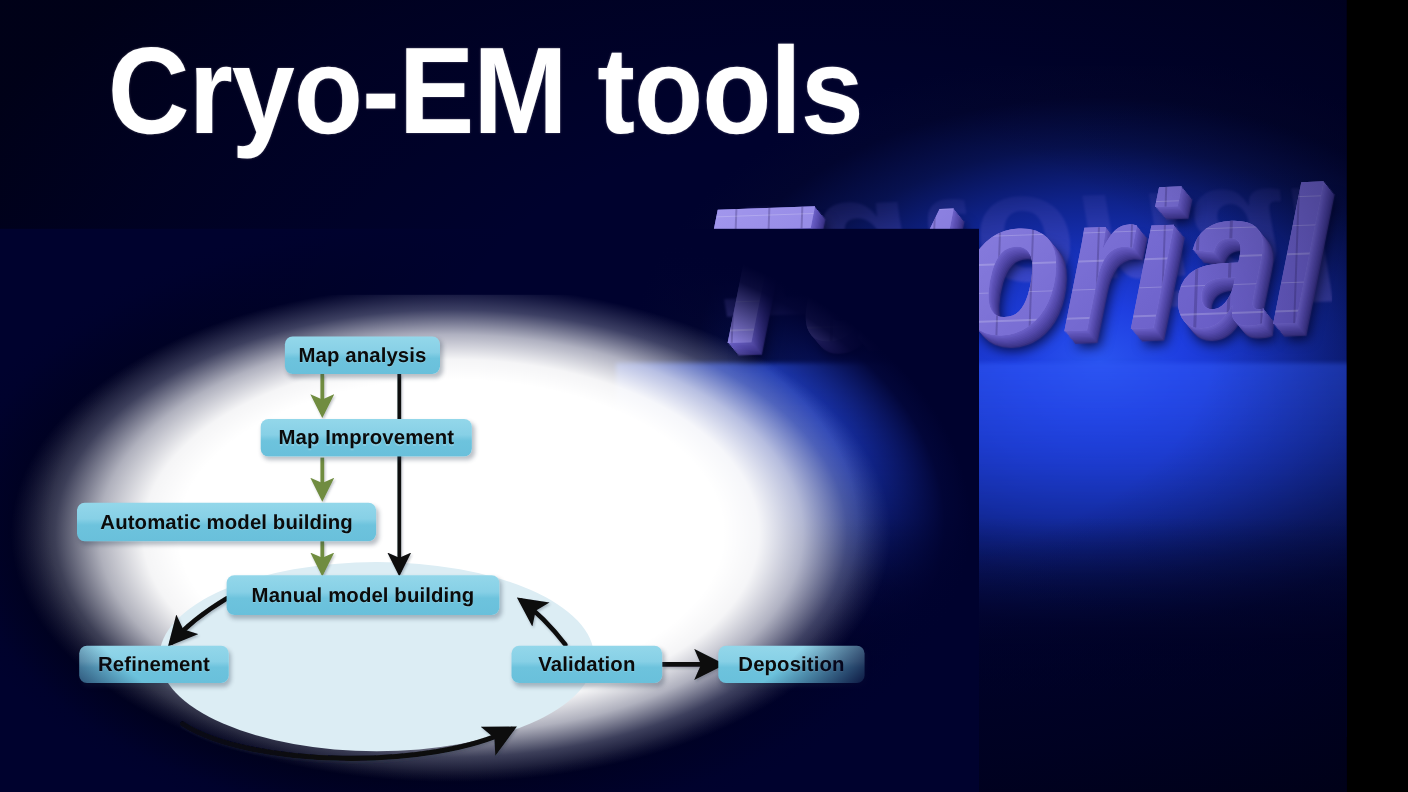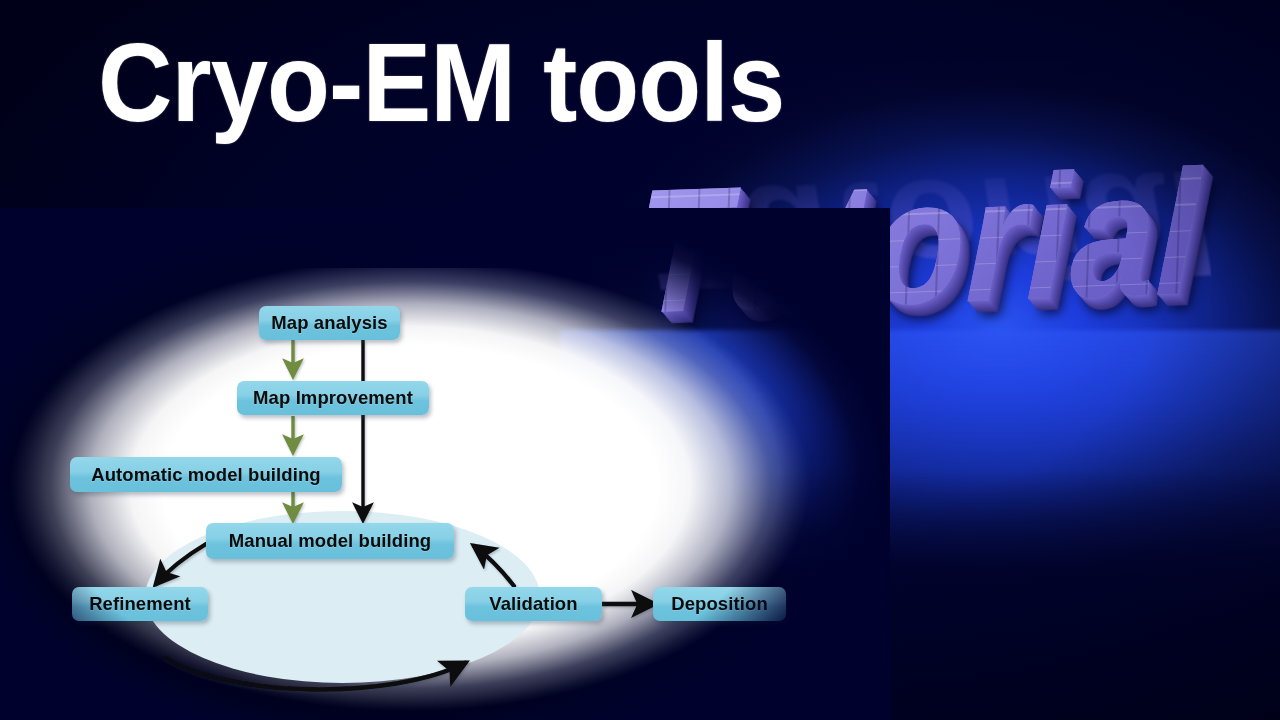--- a/index.html
+++ b/index.html
@@ -1,21 +1,22 @@
 <!DOCTYPE html>
 <html><head>
 <meta charset="utf-8">
 <style>
   html,body{margin:0;padding:0;background:#000;}
   #stage{
     position:relative;
-    width:1280px;height:720px;
+    width:1188px;height:720px;
     overflow:hidden;
     background:#000233;
     font-family:"Liberation Sans", sans-serif;
+    padding-left:36px;
   }
 
   
   .bg-base{
     position:absolute;inset:0;
     background:#00022e;
   }
   
   .bg-glow{
     position:absolute;

